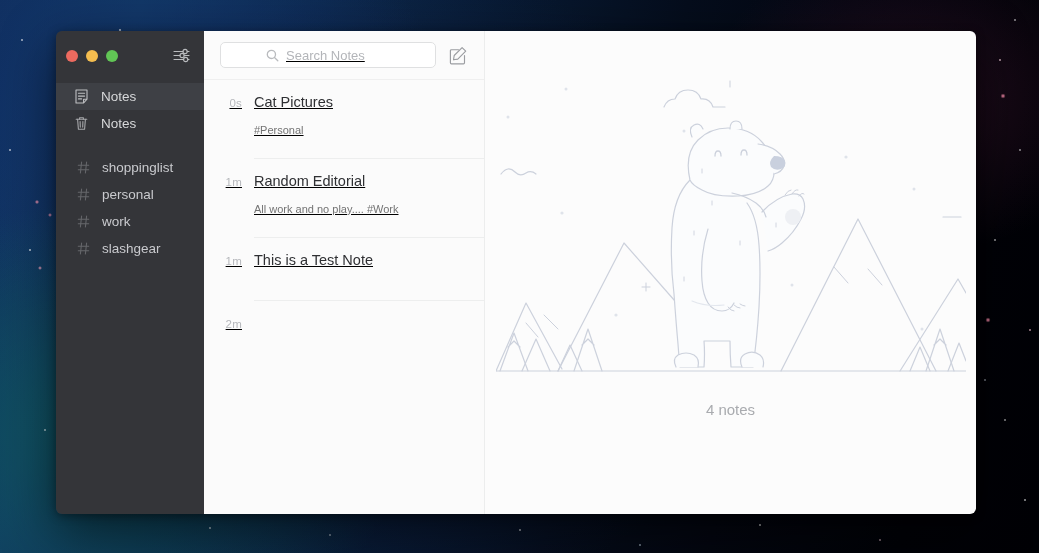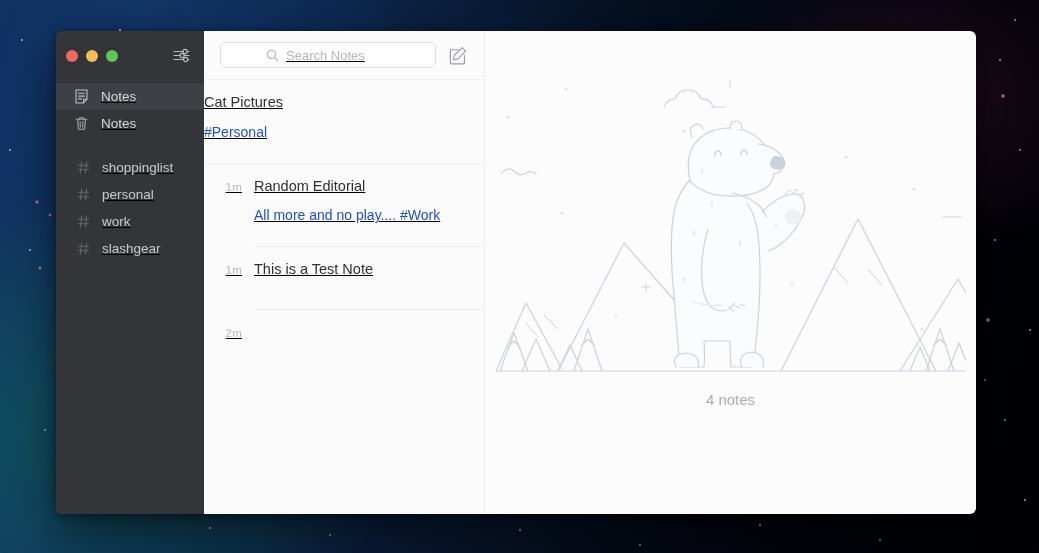--- a/index.html
+++ b/index.html
@@ -96,21 +96,21 @@
   .tl.yellow { background: #f4bd4f; }
   .tl.green  { background: #61c555; }
   .settings-btn {
     margin-left: auto;
     width: 22px; height: 22px;
     display: flex; align-items: center; justify-content: center;
     cursor: pointer;
   }
   .settings-btn svg { display: block; }
 
-  .sb-section { padding-top: 3px; text-decoration: underline; }
+  .sb-section { padding-top: 3px; }
   .sb-row {
     height: 27px;
     display: flex;
     align-items: center;
     padding-left: 18px;
     gap: 12px;
     cursor: pointer;
     font-size: 13.5px;
     color: #d7d8da;
   }
@@ -196,22 +196,22 @@
     border-bottom: 1px solid #edeeee;
   }
   .note-row:last-child .note-body { border-bottom: 1px solid #edeeee; }
   .note-title {
     font-size: 14.5px;
     color: #2f3033;
     margin-bottom: 11px;
     line-height: 1.15;
   }
   .note-preview {
-    font-size: 14px;
-    color: #1d4ed8;
+    font-size: 11px;
+    color: #737373;
     line-height: 1.5;
   }
 
   
   #detail {
     flex: 1;
     background: #fcfcfc;
     display: flex;
     flex-direction: column;
     align-items: center;
@@ -220,20 +220,21 @@
   }
   .empty-art {
     margin-top: 40px;
     width: 470px;
     height: 320px;
   }
   .empty-art svg { display: block; width: 100%; height: 100%; }
   .notes-count {
     font-size: 15px;
     color: #a9abaf;
+    margin-top: 10px;
   }
 </style>
 </head>
 <body>
 
 <div id="desktop">
   <div id="stars"></div>
   <div id="stars2"></div>
   <div id="stars3"></div>
 
@@ -351,30 +352,31 @@
         <div class="compose-btn">
           <svg width="19" height="19" viewBox="0 0 19 19" fill="none" stroke="#9b9da1" stroke-width="1.15" stroke-linecap="round" stroke-linejoin="round">
             <path d="M15.5 9.6v7.2a1 1 0 0 1-1 1H2.4a1 1 0 0 1-1-1V4.7a1 1 0 0 1 1-1h7.1"></path>
             <path d="M13.1 1.6l3.6 3.6-7.9 7.9-4.3.7.7-4.3z"></path>
           </svg>
         </div>
       </div>
 
       <div class="nl-scroll">
         <div class="note-row">
+          <div class="note-time">0s</div>
           <div class="note-body">
             <div class="note-title">Cat Pictures</div>
             <div class="note-preview">#Personal</div>
           </div>
         </div>
         <div class="note-row">
           <div class="note-time">1m</div>
           <div class="note-body">
             <div class="note-title">Random Editorial</div>
-            <div class="note-preview">All more and no play.... #Work</div>
+            <div class="note-preview">All work and no play.... #Work</div>
           </div>
         </div>
         <div class="note-row">
           <div class="note-time">1m</div>
           <div class="note-body">
             <div class="note-title">This is a Test Note</div>
           </div>
         </div>
         <div class="note-row">
           <div class="note-time">2m</div>

